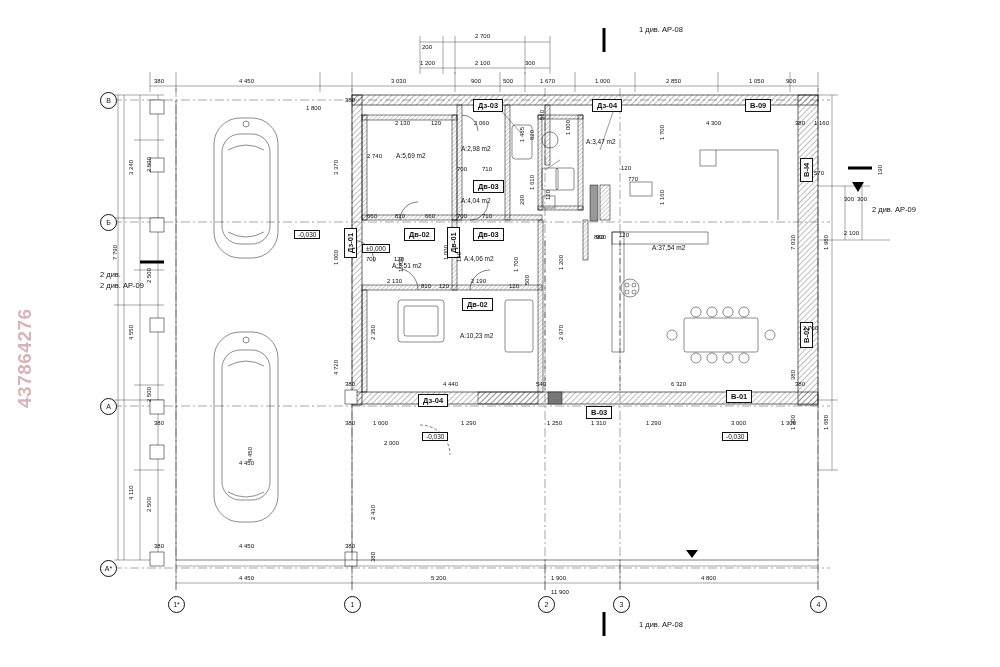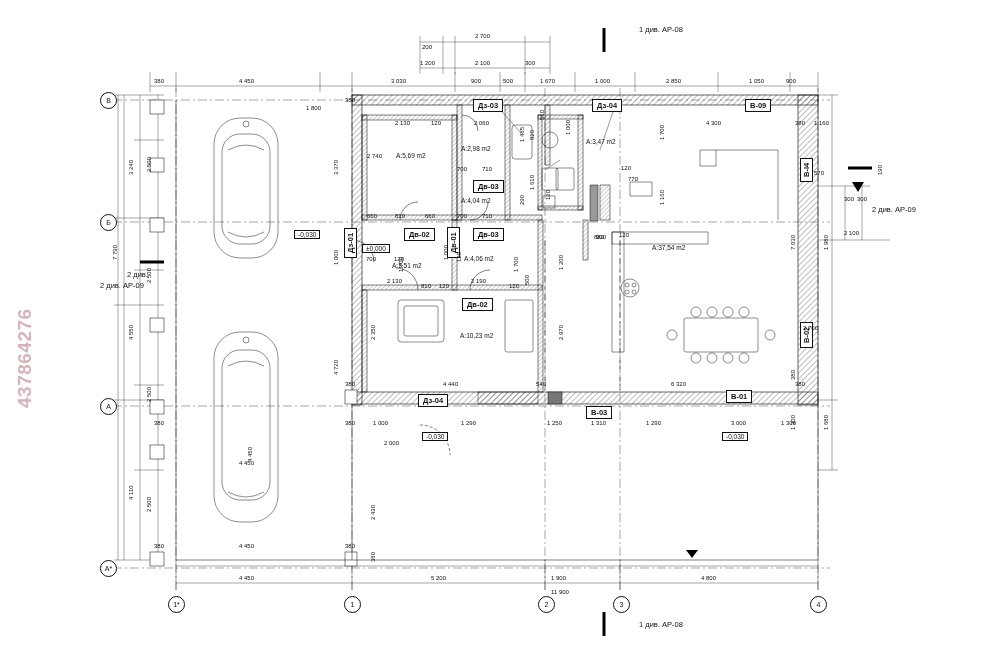--- a/index.html
+++ b/index.html
@@ -294,21 +294,21 @@
   <div class="room" style="left:392px;top:262px;"><span>A:3,51 m2</span></div>
   <div class="room" style="left:460px;top:332px;"><span>A:10,23 m2</span></div>
 
   <div class="elev" style="left:294px;top:230px;"><span>-0,030</span></div>
   <div class="elev" style="left:362px;top:244px;"><span>±0,000</span></div>
   <div class="elev" style="left:422px;top:432px;"><span>-0,030</span></div>
   <div class="elev" style="left:722px;top:432px;"><span>-0,030</span></div>
 
   <div class="note" style="left:639px;top:25px;"><span>1 див. АР-08</span></div>
   <div class="note" style="left:872px;top:205px;"><span>2 див. АР-09</span></div>
-  <div class="note" style="left:100px;top:270px;margin-left:27px;"><span>2 див.</span></div>
+  <div class="note" style="left:100px;top:270px;"><span>2 див.</span></div>
   <div class="note" style="left:100px;top:281px;"><span>2 див. АР-09</span></div>
   <div class="note" style="left:639px;top:620px;"><span>1 див. АР-08</span></div>
 
   <div id="hdims">
       <div class="dim" style="left: 154px; top: 78px;">380</div>
       <div class="dim" style="left: 239px; top: 78px;">4 450</div>
       <div class="dim" style="left: 391px; top: 78px;">3 030</div>
       <div class="dim" style="left: 471px; top: 78px;">900</div>
       <div class="dim" style="left: 503px; top: 78px;">500</div>
       <div class="dim" style="left: 540px; top: 78px;">1 670</div>

